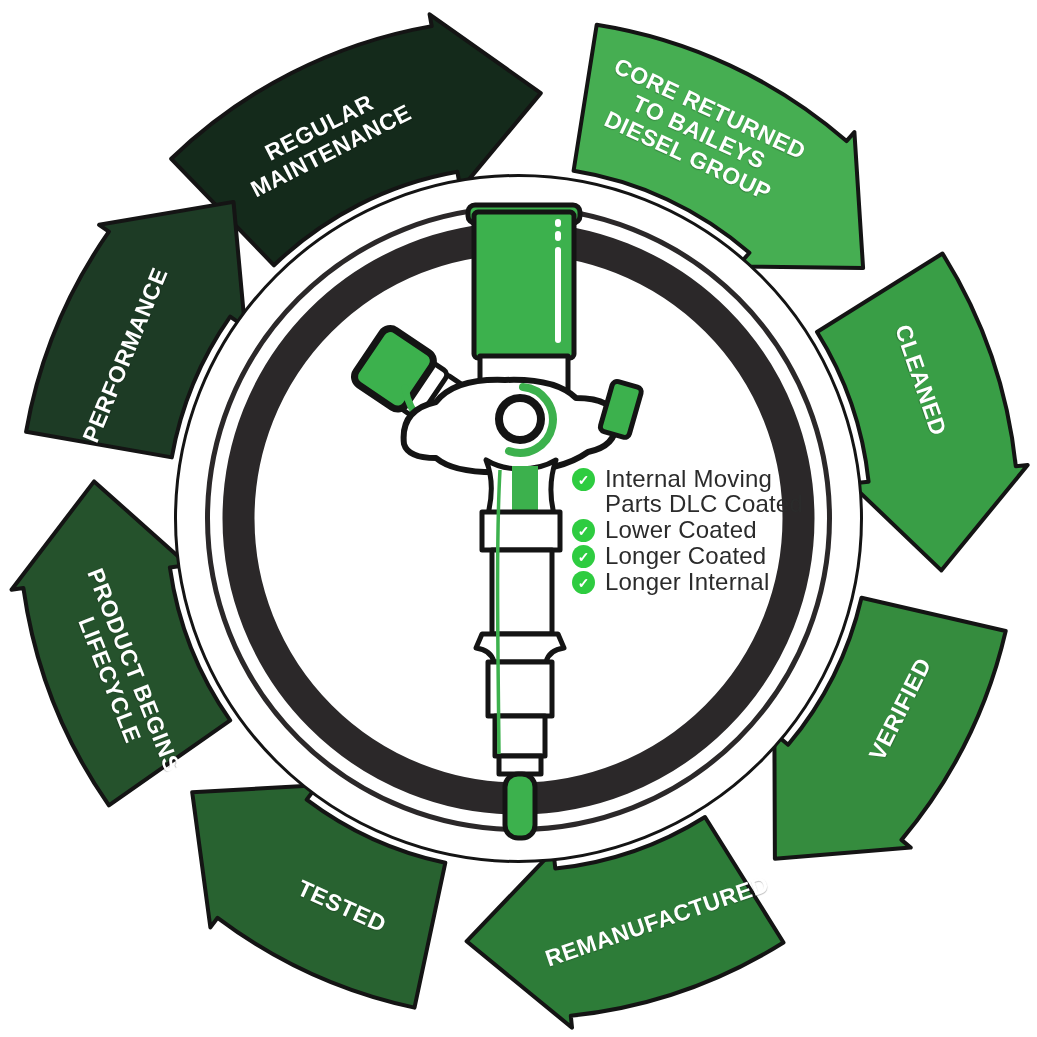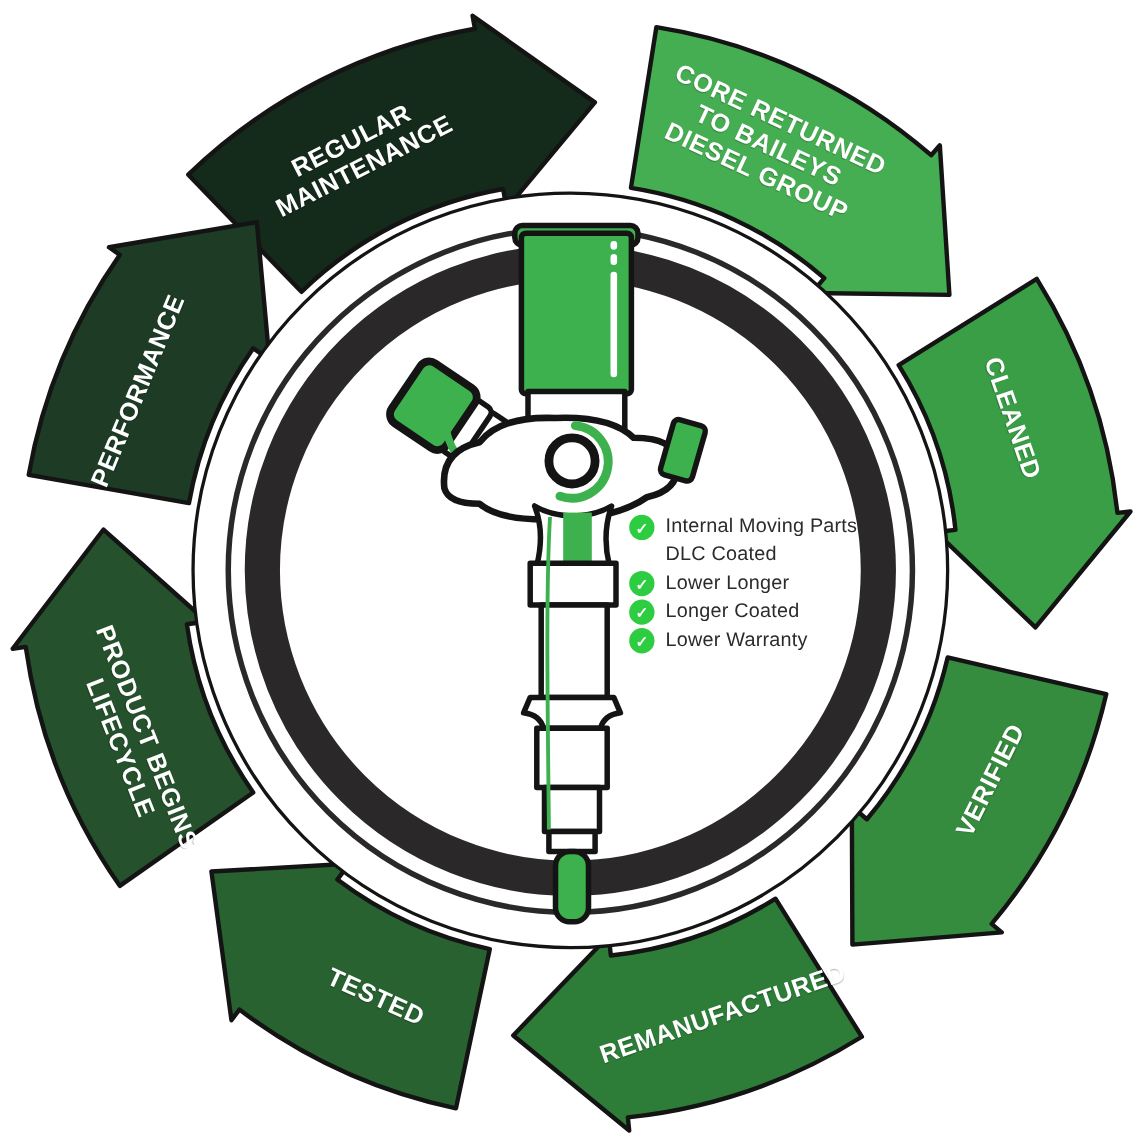--- a/index.html
+++ b/index.html
@@ -9,21 +9,21 @@
   .labels{position:absolute;left:0;top:0;width:100%;height:100%;pointer-events:none;}
   .step-label{position:absolute;color:#ffffff;font-weight:800;font-size:23px;line-height:1.13;
               letter-spacing:0.6px;text-align:center;white-space:pre-line;
               text-shadow:0 1px 1px rgba(0,0,0,0.25);}
   .features{position:absolute;left:572px;top:466px;display:flex;flex-direction:column;gap:1px;
             width:250px;}
   .feature{display:flex;align-items:flex-start;gap:10px;}
   .check{flex:0 0 auto;width:23px;height:23px;border-radius:50%;margin-top:2px;
          display:flex;align-items:center;justify-content:center;
          color:#ffffff;font-size:14px;font-weight:bold;}
-  .feature span.txt{font-size:18px;line-height:25px;color:#2b2b2b;max-width:200px;
+  .feature span.txt{font-size:24px;line-height:25px;color:#2b2b2b;max-width:200px;
                     letter-spacing:0.2px;}
 </style>
 </head>
 <body>
 
 <div class="stage">
 
   <svg width="1037" height="1037" viewBox="0 0 1037 1037">
 
     <g id="arrows" stroke="#141414" stroke-width="4" stroke-linejoin="round">
@@ -103,24 +103,24 @@
     <div class="step-label" style="left: 124.927px; top: 355.477px; transform: translate(-50%, -50%) rotate(-67.5deg);">PERFORMANCE</div>
   </div>
 
   <div class="features">
     <div class="feature">
       <span class="check" style="background: rgb(46, 204, 64);">✓</span>
       <span class="txt">Internal Moving Parts DLC Coated</span>
     </div>
     <div class="feature">
       <span class="check" style="background: rgb(46, 204, 64);">✓</span>
-      <span class="txt">Lower Longer</span>
+      <span class="txt">Lower Coated</span>
     </div>
     <div class="feature">
       <span class="check" style="background: rgb(46, 204, 64);">✓</span>
       <span class="txt">Longer Coated</span>
     </div>
     <div class="feature">
       <span class="check" style="background: rgb(46, 204, 64);">✓</span>
-      <span class="txt">Lower Warranty</span>
+      <span class="txt">Longer Internal</span>
     </div>
   </div>
 </div>
 
 </body></html>

